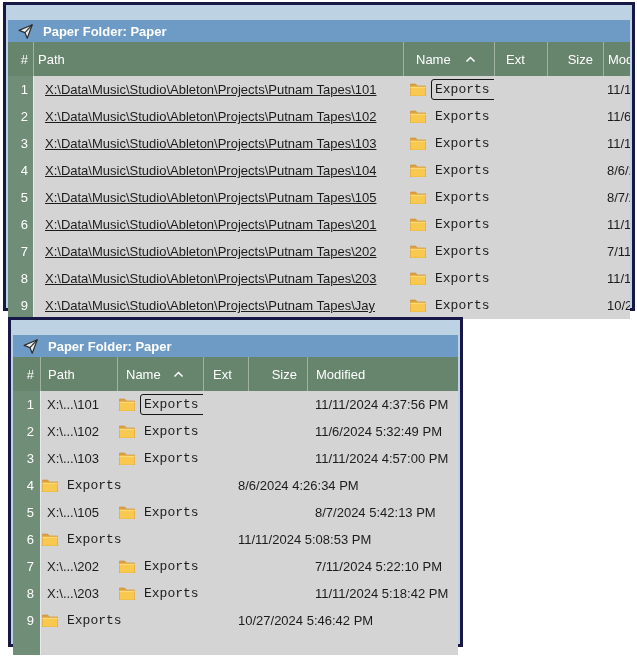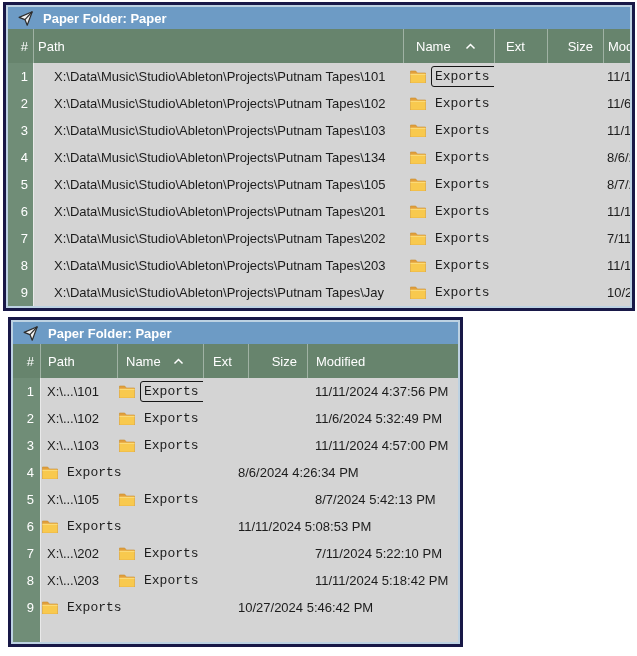--- a/index.html
+++ b/index.html
@@ -11,21 +11,21 @@
   .window{
     position:absolute;
     border:3px solid var(--window_border,#181847);
     background:var(--frame_light,#bdd2e2);
     padding:2px;
     box-sizing:content-box;
   }
   .window-inner{
     width:100%;height:100%;
     background:var(--row_bg,#d4d4d4);
-    display:flex;flex-direction:column;overflow:hidden;
+    display:flex;flex-direction:column;overflow:hidden;margin-top:13px;
   }
   .titlebar{
     height:22px;flex:0 0 22px;
     background:var(--titlebar_blue,#6d9bc5);
     display:flex;align-items:center;
     padding-left:9px;gap:9px;
     color:#ffffff;font-weight:bold;font-size:13px;
     overflow:hidden;white-space:nowrap;
   }
   .plane{width:17px;height:17px;flex:0 0 17px;display:flex;align-items:center;}
@@ -65,21 +65,21 @@
   .w0 .col-size{width:56px;}
   .w0 .col-mod{width:200px;}
   .w0 .h-num{justify-content:flex-end;padding-right:5px;}
   .w0 .h-path{padding-left:4px;}
   .w0 .h-name{padding-left:12px;}
   .w0 .h-name .caret{margin-left:14px;}
   .w0 .h-ext{padding-left:11px;}
   .w0 .h-size{justify-content:flex-end;padding-right:10px;}
   .w0 .h-mod{padding-left:4px;}
   .w0 .c-num{padding-right:5px;}
-  .w0 .c-path{padding-left:21px;}
+  .w0 .c-path{padding-left:12px;text-decoration:underline;}
   .w0 .c-name{padding-left:7px;}
   .w0 .c-size{padding-right:10px;}
   .w0 .c-mod{padding-left:4px;}
 
   
   #win1{left:8px;top:317px;width:445px;height:320px;}
   #win1 .rows{background:linear-gradient(90deg,
       var(--numcol_green,#708d77) 0 27px,#e9e9e9 27px 28px,var(--row_bg,#d4d4d4) 28px);}
   .w1 .col-num{width:27px;}
   .w1 .col-path{width:77px;}
@@ -176,21 +176,21 @@
         </svg>
       </span>
       <span class="nlabel">Exports</span>
     </div>
     <div class="cell c-ext col-ext"></div>
     <div class="cell c-size col-size"></div>
     <div class="cell c-mod col-mod">11/11/2024 4:57:00 PM</div>
   </div>
         <div class="row">
     <div class="cell c-num col-num">4</div>
-    <div class="cell c-path col-path">X:\Data\Music\Studio\Ableton\Projects\Putnam Tapes\134</div>
+    <div class="cell c-path col-path">X:\Data\Music\Studio\Ableton\Projects\Putnam Tapes\104</div>
     <div class="cell c-name col-name">
       <span class="folder">
         <svg width="16" height="13" viewBox="0 0 16 13">
           <path d="M0.5 1 h5.2 l1.6 2 H15.5 v10 H0.5 z" fill="#e19f3d" stroke="#c98f2e" stroke-width="0.6"></path>
           <path d="M0.5 3.8 H15.5 V12.8 H0.5 z" fill="#f8c94e"></path>
           <path d="M0.5 3.8 H15.5 V5 H0.5 z" fill="#fbda77"></path>
         </svg>
       </span>
       <span class="nlabel">Exports</span>
     </div>

